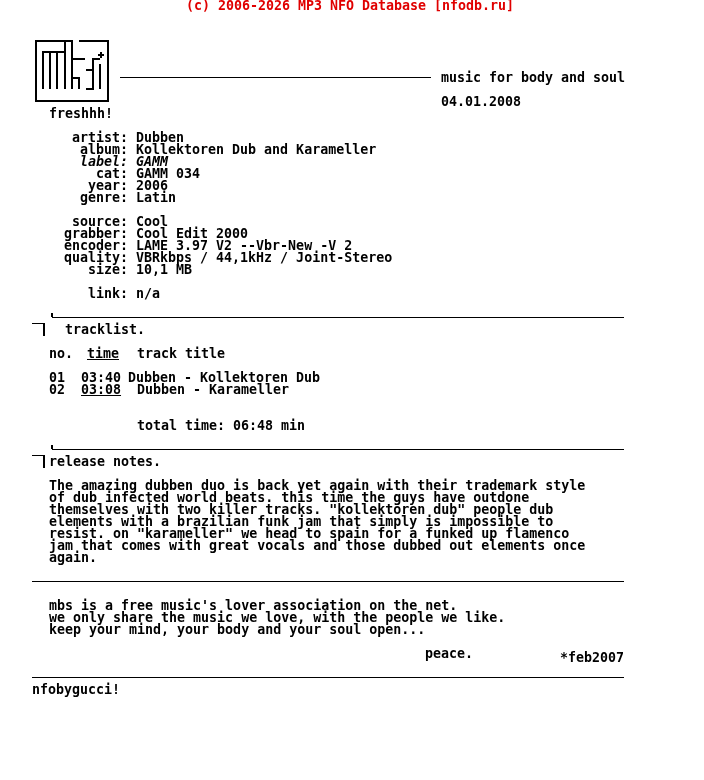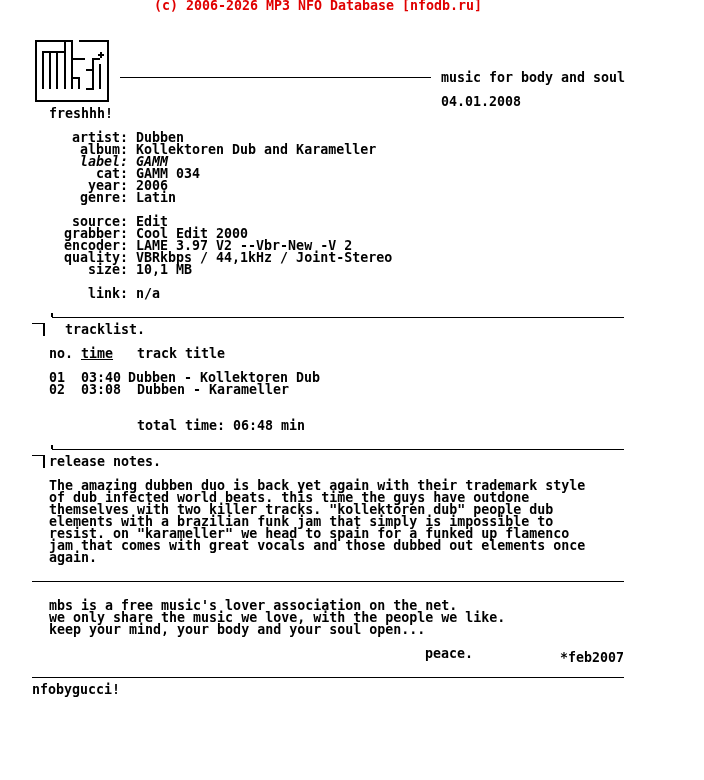--- a/index.html
+++ b/index.html
@@ -1,20 +1,20 @@
 <!DOCTYPE html>
 <html><head>
 <meta charset="utf-8">
 <style>
   html, body { margin: 0; padding: 0; background: #ffffff; }
   body { width: 704px; height: 780px; position: relative; overflow: hidden;
          font-family: "DejaVu Sans Mono", "Liberation Mono", monospace; font-size: 13.3px; color: #000; }
   .t { position: absolute; white-space: pre; line-height: 12px; height: 12px; font-weight: bold; letter-spacing: 0; }
   .copyright { position: absolute; top: 0; left: 0; width: 636px; text-align: center; color: #e00000;
-               font-weight: bold; line-height: 12px; }
+               font-weight: bold; line-height: 12px; padding-left: 32px; }
   .hline { position: absolute; height: 1px; background: #000; }
   .vline { position: absolute; width: 2px; background: #000; }
   .logo { position: absolute; left: 35px; top: 40px; width: 74px; height: 62px; }
   .row { position: absolute; white-space: pre; line-height: 12px; font-weight: bold; }
   .lbl { display: inline-block; width: 96px; text-align: right; }
 </style>
 </head>
 <body>
 
 <div class="copyright">(c) 2006-2026 MP3 NFO Database [nfodb.ru]</div>
@@ -49,49 +49,49 @@
 <div class="t" style="left:49px; top:108px;">freshhh!</div>
 
 <div>
   <div class="row" style="left:32px; top:132px;"><span class="lbl">artist:</span> <span>Dubben</span></div>
   <div class="row" style="left:32px; top:144px;"><span class="lbl">album:</span> <span>Kollektoren Dub and Karameller</span></div>
   <div class="row" style="left:32px; top:156px;font-style:italic;"><span class="lbl">label:</span> <span>GAMM</span></div>
   <div class="row" style="left:32px; top:168px;"><span class="lbl">cat:</span> <span>GAMM 034</span></div>
   <div class="row" style="left:32px; top:180px;"><span class="lbl">year:</span> <span>2006</span></div>
   <div class="row" style="left:32px; top:192px;"><span class="lbl">genre:</span> <span>Latin</span></div>
 
-  <div class="row" style="left:32px; top:216px;"><span class="lbl">source:</span> <span>Edit</span></div>
+  <div class="row" style="left:32px; top:216px;"><span class="lbl">source:</span> <span>Cool</span></div>
   <div class="row" style="left:32px; top:228px;"><span class="lbl">grabber:</span> <span>Cool Edit 2000</span></div>
   <div class="row" style="left:32px; top:240px;"><span class="lbl">encoder:</span> <span>LAME 3.97 V2 --Vbr-New -V 2</span></div>
   <div class="row" style="left:32px; top:252px;"><span class="lbl">quality:</span> <span>VBRkbps / 44,1kHz / Joint-Stereo</span></div>
   <div class="row" style="left:32px; top:264px;"><span class="lbl">size:</span> <span>10,1 MB</span></div>
 
   <div class="row" style="left:32px; top:288px;"><span class="lbl">link:</span> <span>n/a</span></div>
 </div>
 
 <div>
   <div class="hline" style="left:52px; top:317px; width:572px;"></div>
   <div class="vline" style="left:51px; top:313px; height:4px; width:2px;"></div>
   <div class="hline" style="left:32px; top:323px; width:12px;"></div>
   <div class="vline" style="left:43px; top:323px; height:13px;"></div>
 </div>
 <div class="t" style="left:65px; top:324px;">tracklist.</div>
 
 <div class="t" style="left:49px; top:348px;">no.</div>
-<div class="t" style="left:81px; top:348px;text-decoration:underline;">time</div>
+<div class="t" style="left:87px; top:348px;text-decoration:underline;">time</div>
 <div class="t" style="left:137px; top:348px;">track title</div>
 
 <div>
   <div class="t" style="left:49px; top:372px;">01</div>
   <div class="t" style="left:81px; top:372px;">03:40</div>
   <div class="t" style="left:128px; top:372px;">Dubben - Kollektoren Dub</div>
 </div>
 <div>
   <div class="t" style="left:49px; top:384px;">02</div>
-  <div class="t" style="left:81px; top:384px;">03:08</div>
+  <div class="t" style="left:81px; top:384px;text-decoration:underline;">03:08</div>
   <div class="t" style="left:137px; top:384px;">Dubben - Karameller</div>
 </div>
 
 <div class="t" style="left:137px; top:420px;text-align:center;">total time: 06:48 min</div>
 
 <div>
   <div class="hline" style="left:52px; top:449px; width:572px;"></div>
   <div class="vline" style="left:51px; top:445px; height:4px; width:2px;"></div>
   <div class="hline" style="left:32px; top:455px; width:12px;"></div>
   <div class="vline" style="left:43px; top:455px; height:13px;"></div>

